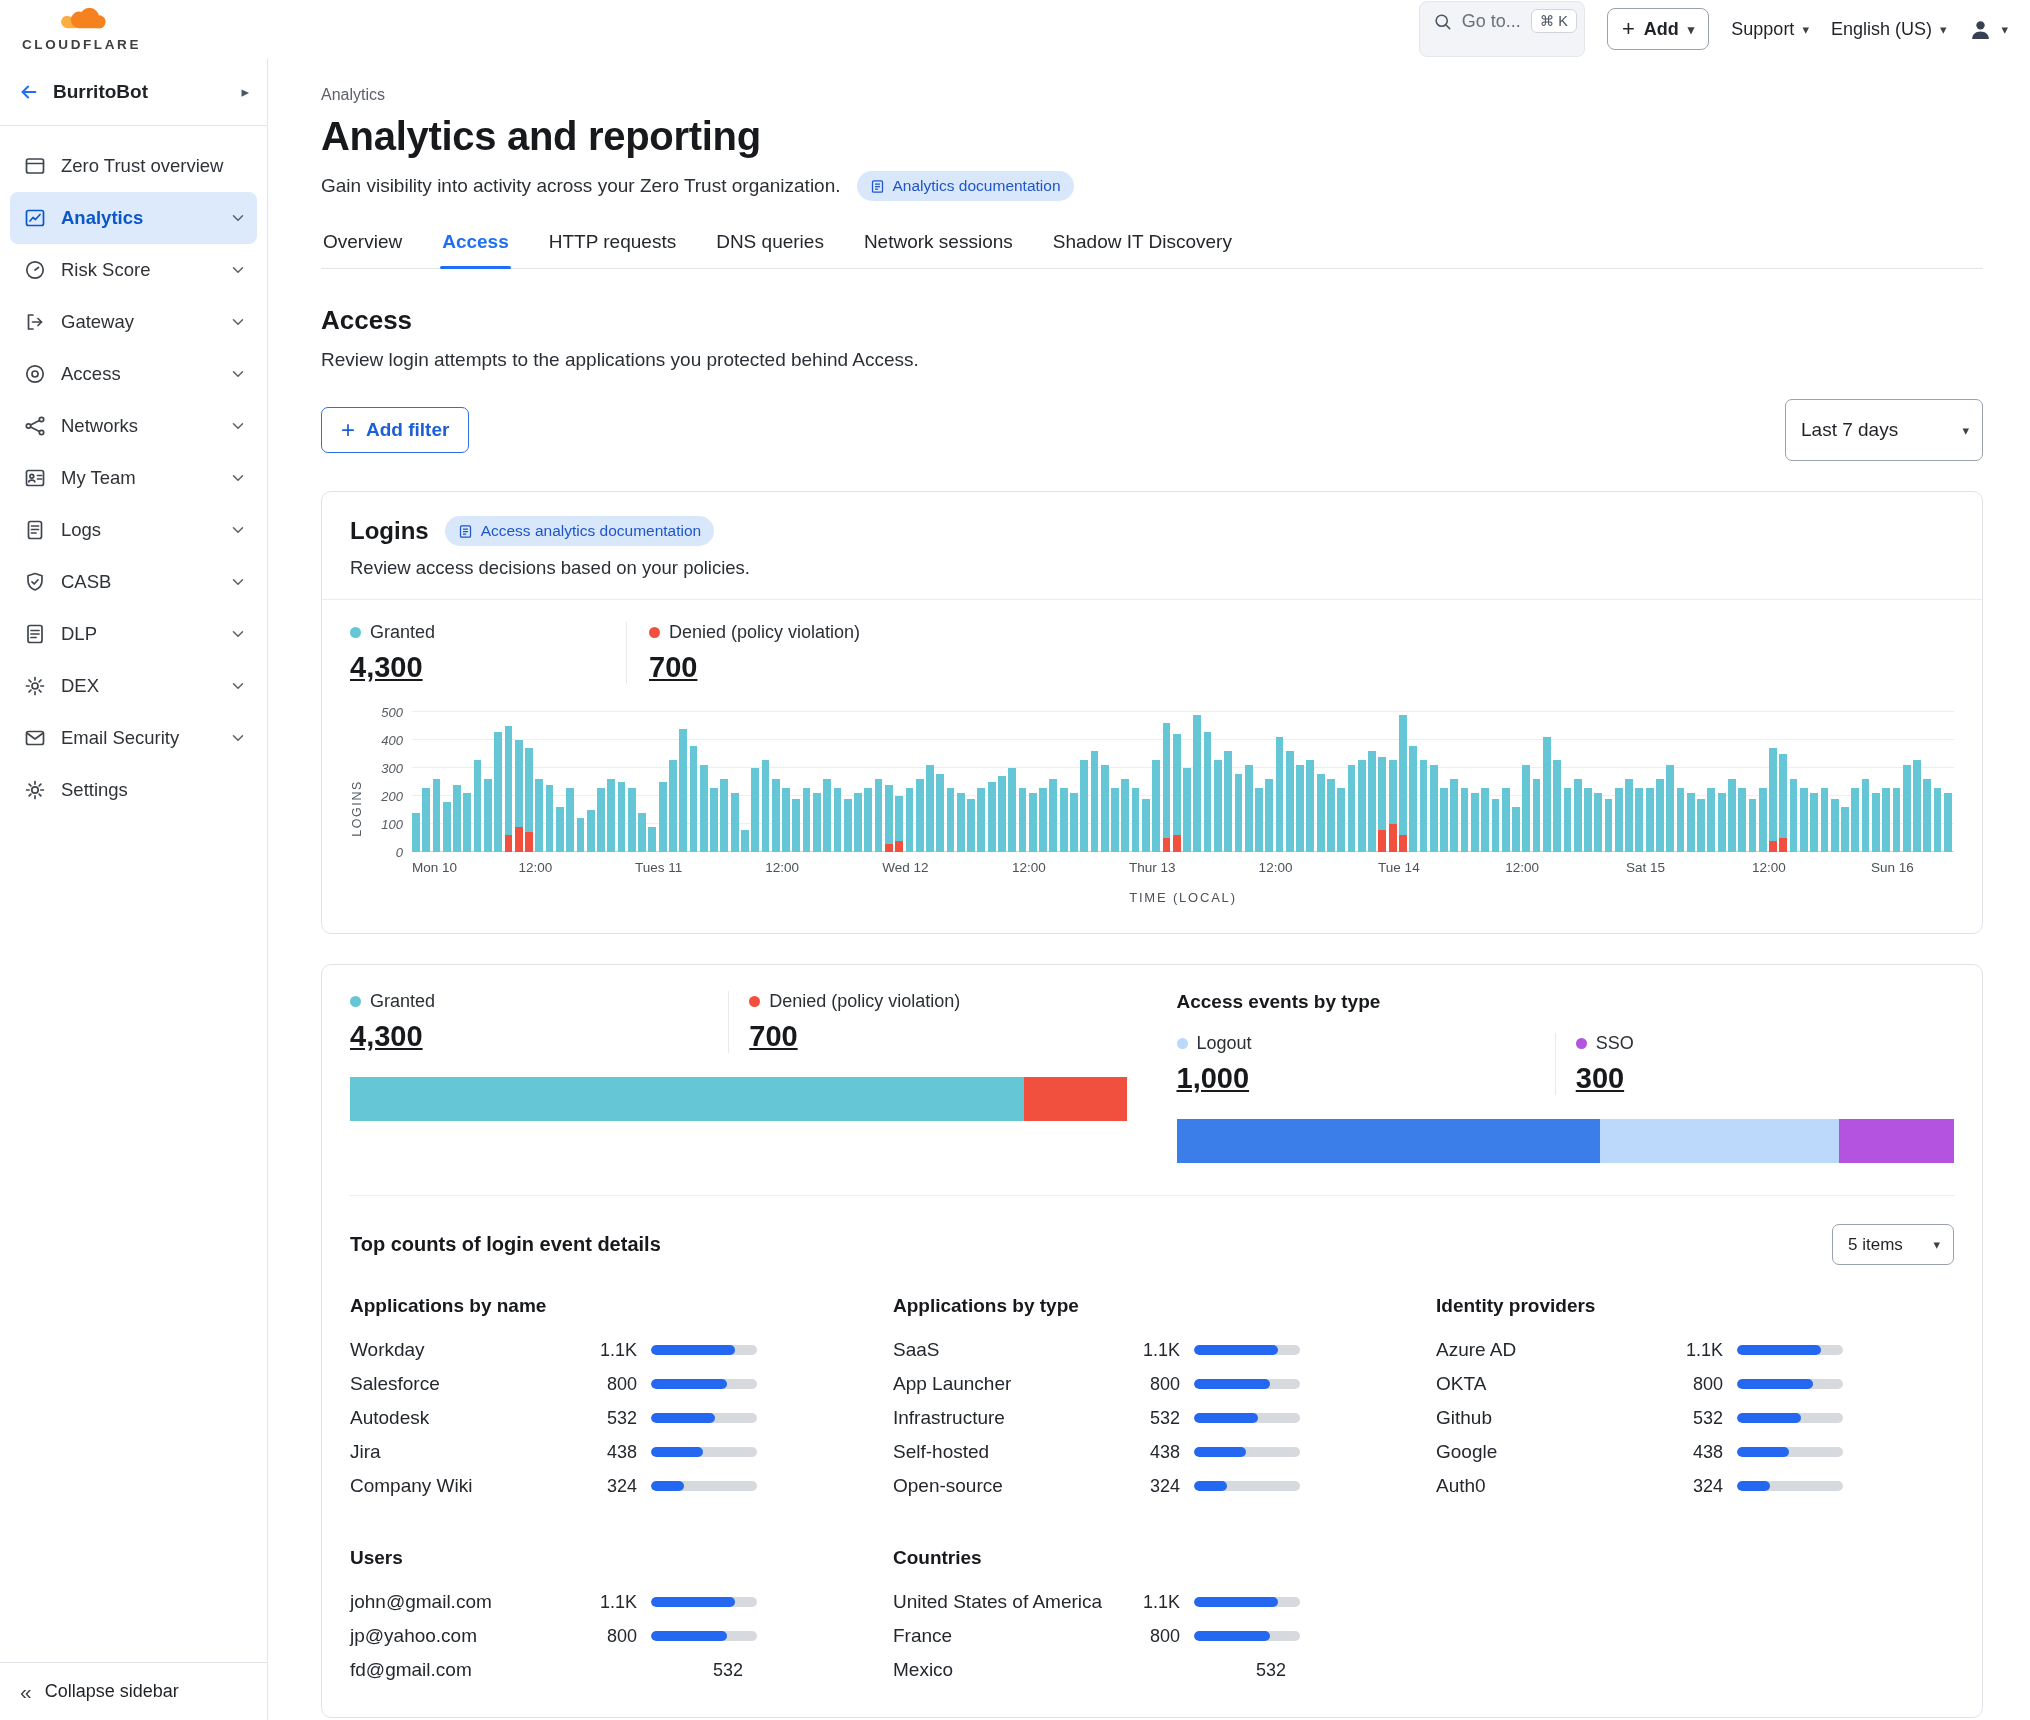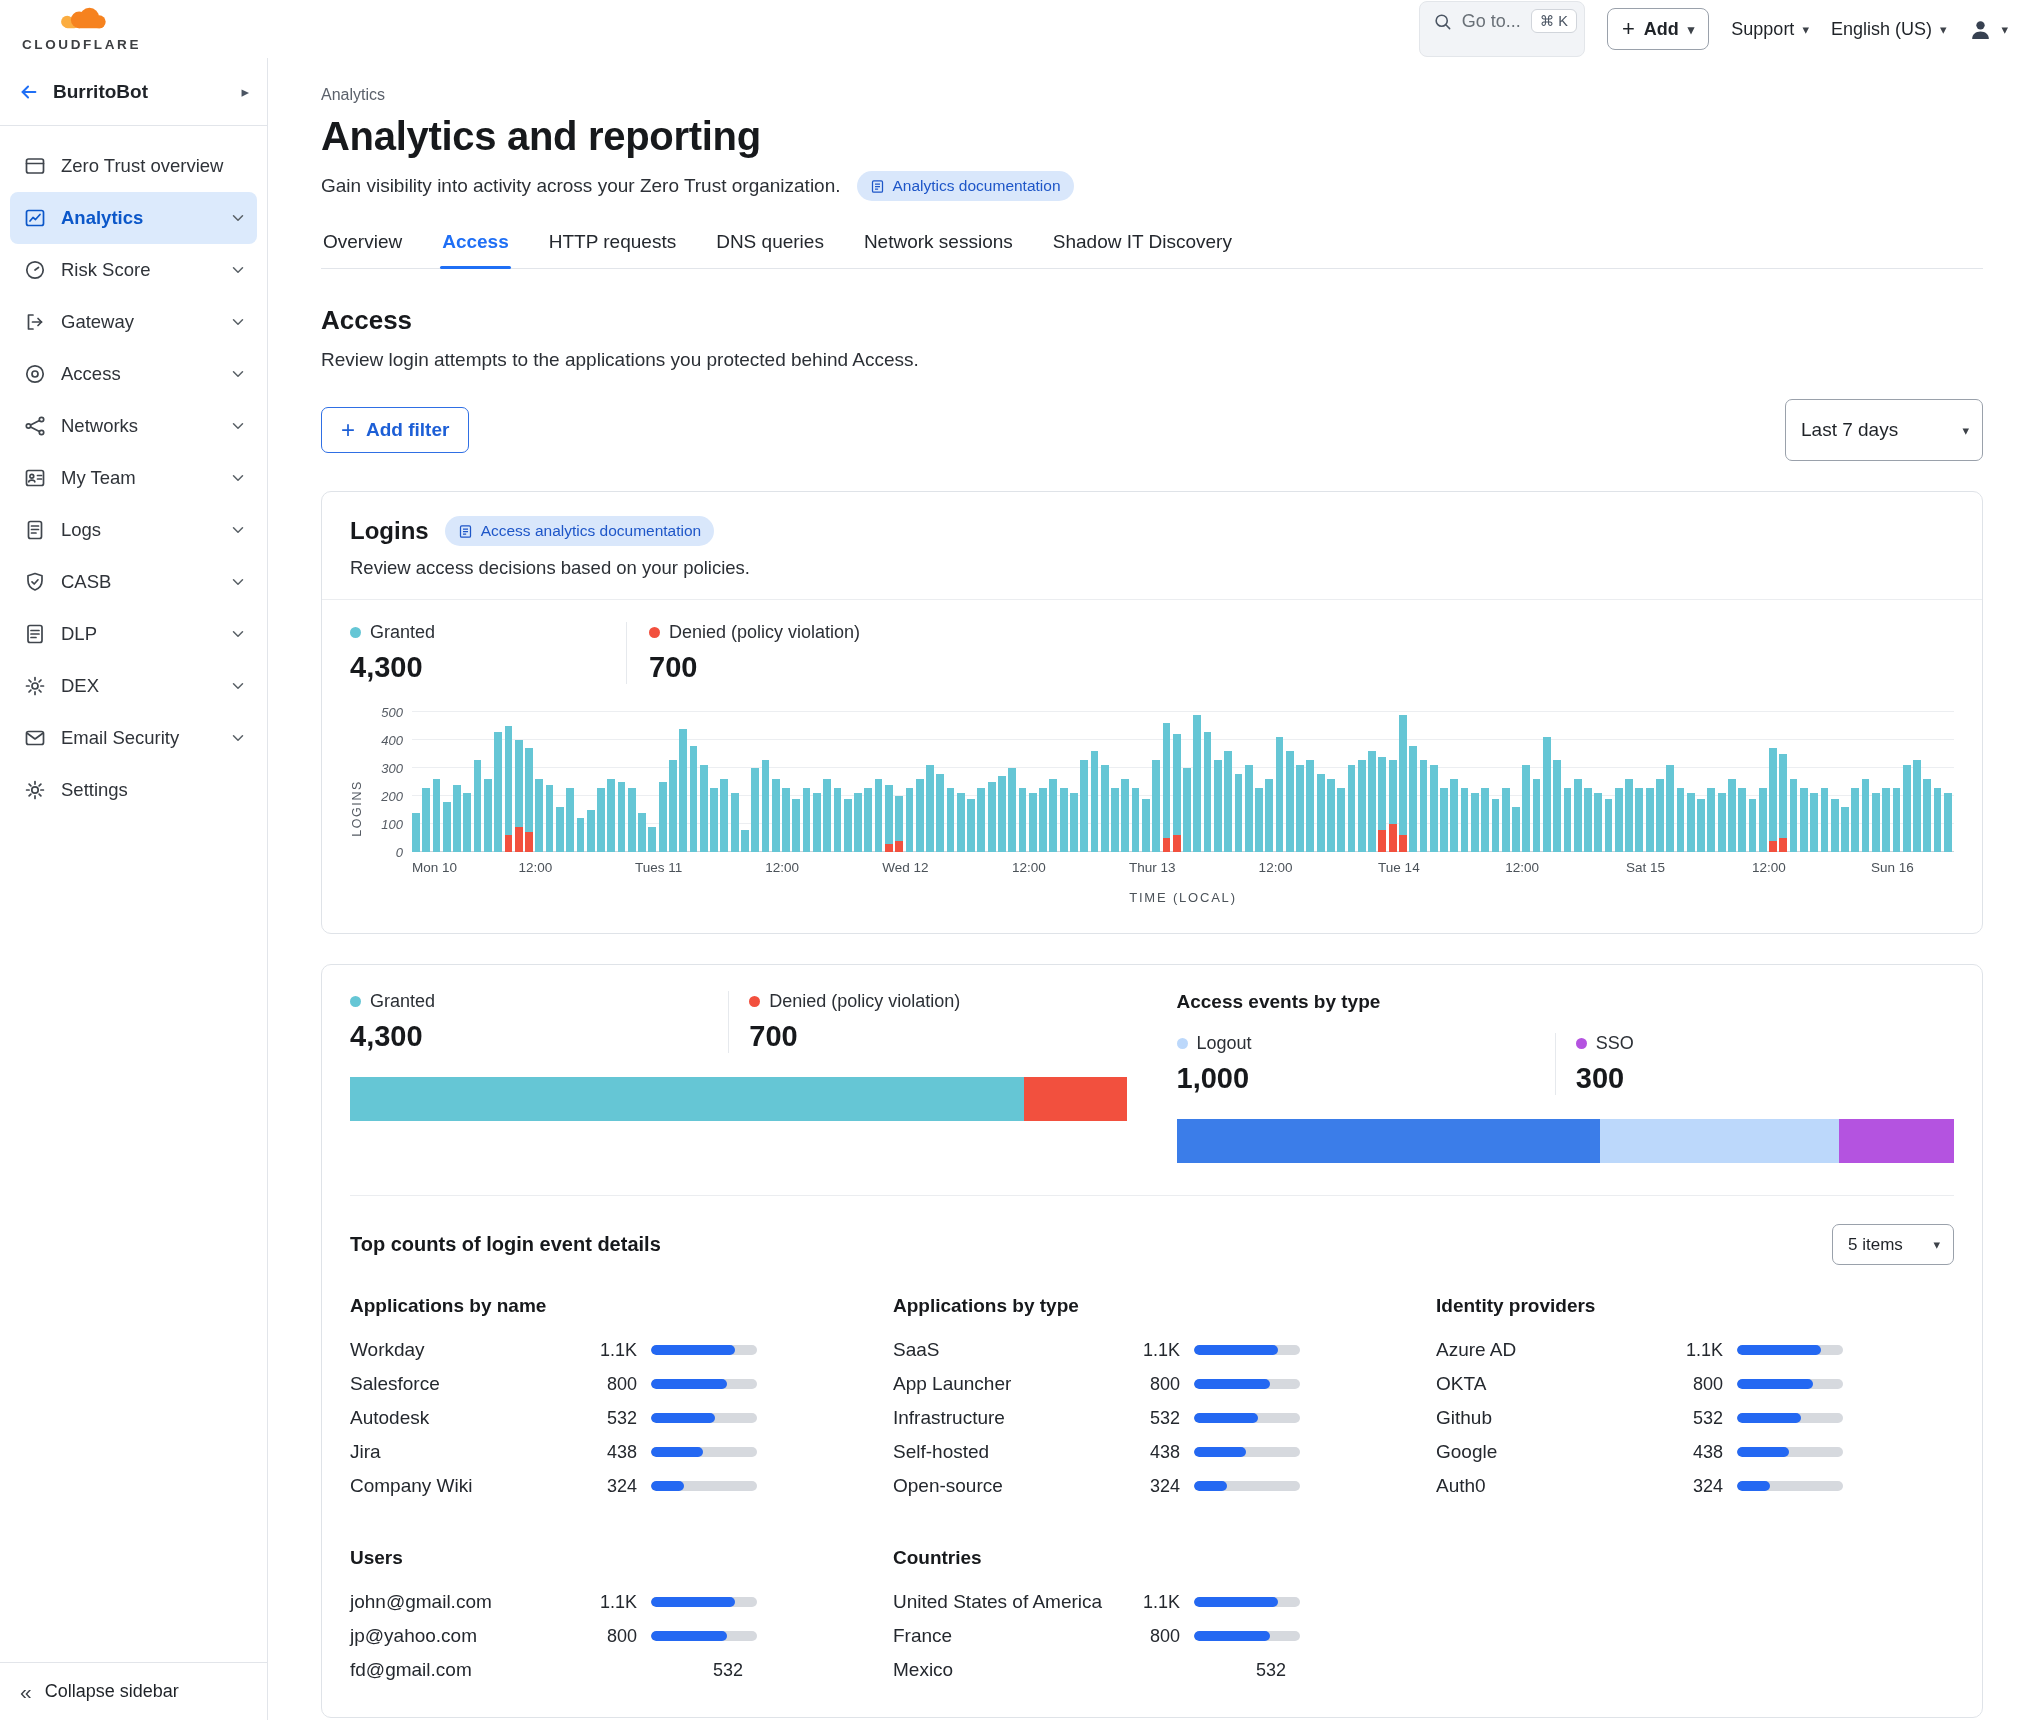--- a/index.html
+++ b/index.html
@@ -68,21 +68,21 @@
   .card-title-row{ display:flex; align-items:center; gap:16px; }
   .card-title{ font-size:24px; font-weight:700; color:#17191c; }
   .card-sub{ font-size:18.5px; color:#2c3036; margin-top:11px; }
   .card-body{ padding:22px 28px 28px; }
 
   .legend-row{ display:flex; }
   .leg-block{ width:276px; }
   .leg-block + .leg-block{ border-left:1px solid #e6e9ed; padding-left:22px; width:auto; }
   .leg-top{ display:flex; align-items:center; gap:9px; font-size:18px; color:#2c3036; }
   .dot{ width:11px; height:11px; border-radius:50%; display:inline-block; flex:0 0 auto; }
-  .leg-val{ font-size:29px; font-weight:700; margin-top:8px; color:#17191c; }
+  .leg-val{ font-size:29px; font-weight:700; margin-top:8px; color:#17191c;text-decoration:underline; }
 
   
   .chart-area{ display:flex; margin-top:28px; }
   .y-axis-title{ writing-mode:vertical-rl; transform:rotate(180deg); font-size:12.5px; letter-spacing:1.6px;
     color:#555b63; align-self:center; margin-right:2px; }
   .plot-col{ flex:1; }
   .plot{ position:relative; height:140px; margin-left:46px; }
   .gridline{ position:absolute; left:0; right:0; height:1px; background:#eceef1; }
   .gridline.zero{ background:#ced3d9; }
   .ytick{ position:absolute; right:calc(100% + 9px); transform:translateY(50%); font-size:13px; color:#555b63;font-style:italic; }

